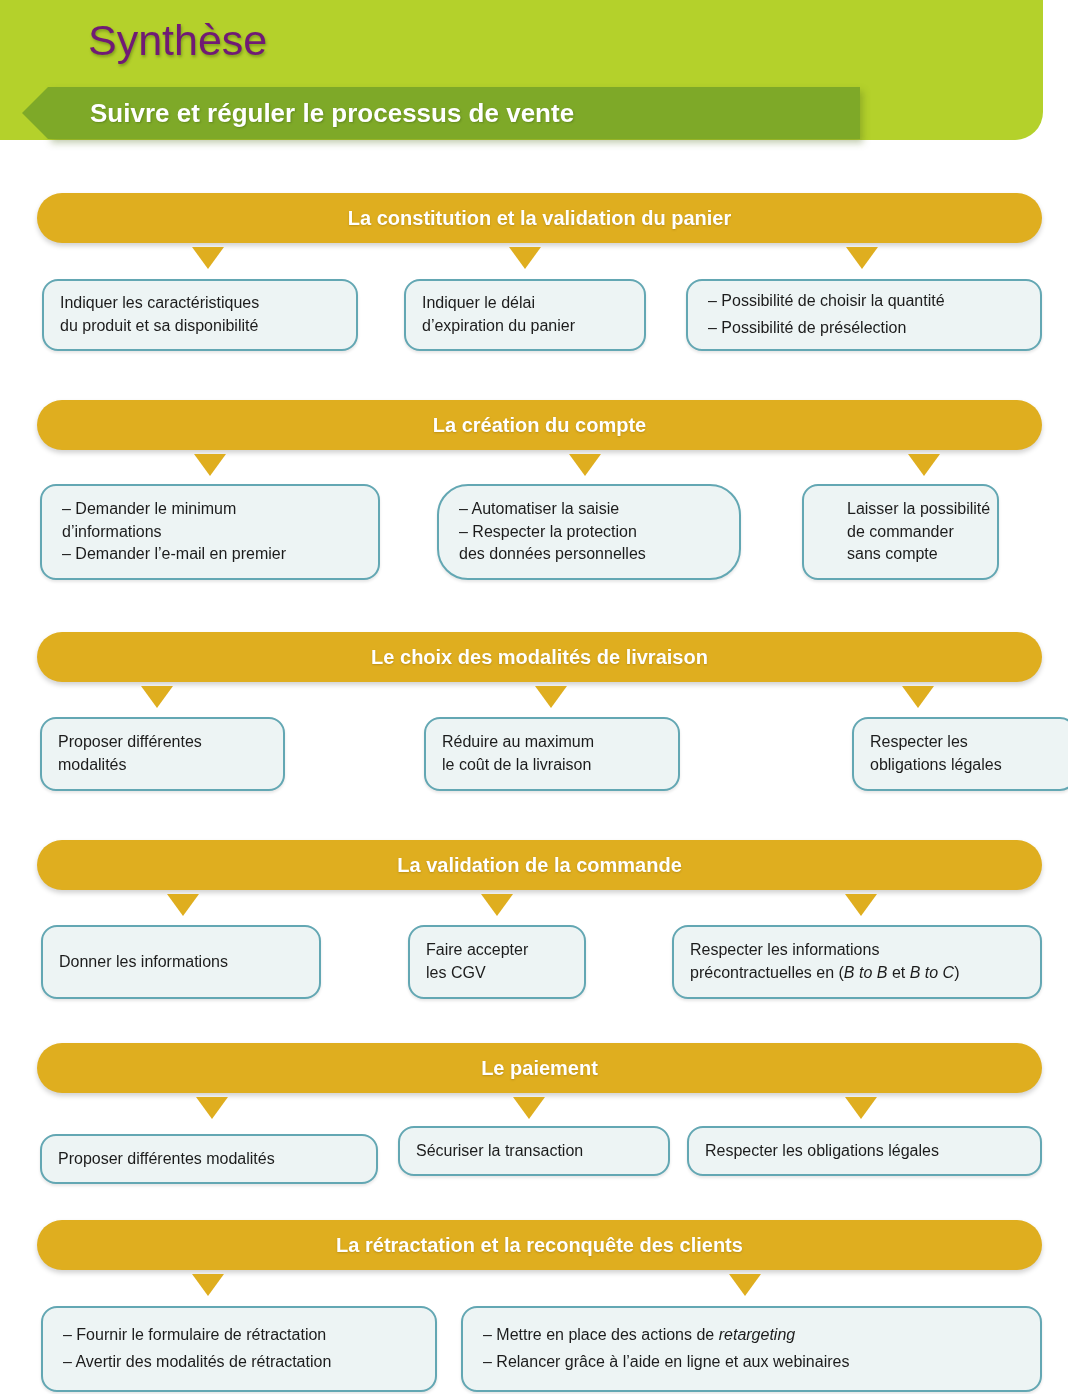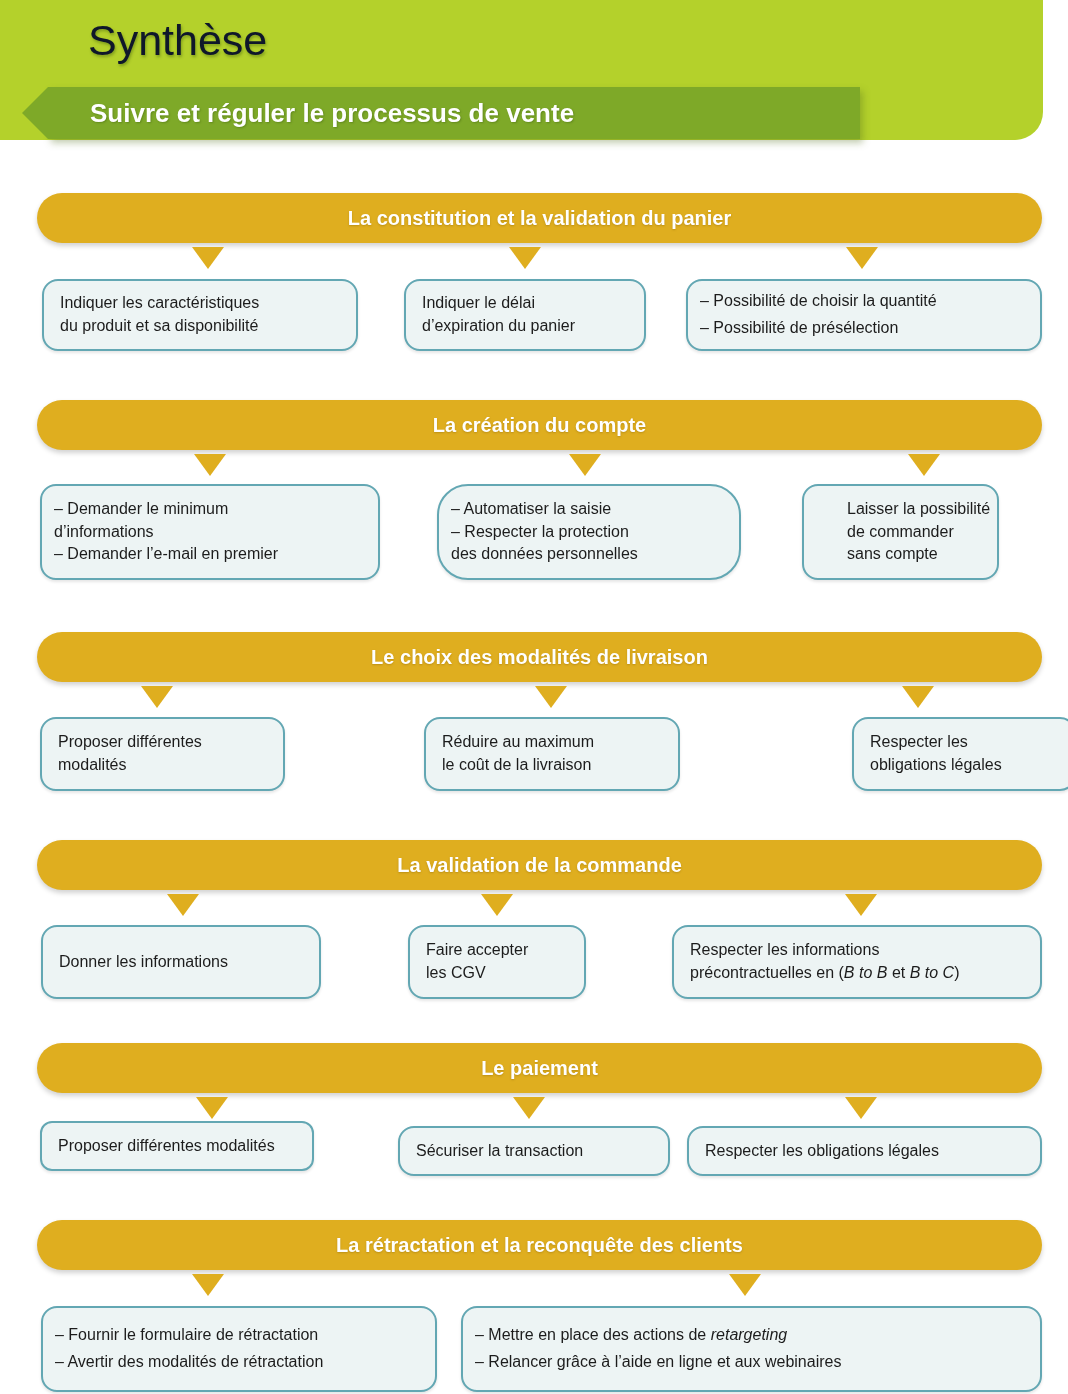--- a/index.html
+++ b/index.html
@@ -29,21 +29,21 @@
     background: #b4d12b;
     border-bottom-right-radius: 28px;
   }
 
   .header-title {
     position: absolute;
     left: 88px;
     top: 16px;
     font-size: 43px;
     font-weight: 300;
-    color: #0f172a;
+    color: #701a75;
     letter-spacing: 0px;
     text-shadow: 1px 2px 3px rgba(60,90,10,.45);
     white-space: nowrap;
     line-height: 1.15;
   }
 
   .header-banner {
     position: absolute;
     left: 48px;
     top: 87px;
@@ -127,21 +127,21 @@
 
   .card-line {
     font-size: 16px;
     color: #1c1c1c;
     line-height: 1.42;
     white-space: nowrap;
   }
 
   .card-pad { padding: 0 16px; }
 
-  .card-bullets { padding: 0 12px; }
+  .card-bullets { padding: 0 20px; }
   .card-bullets .card-line { text-indent: -14px; padding-left: 14px; }
 
   .card-spaced .card-line { line-height: 1.68; }
 
   em.ital { font-style: italic; }
 </style>
 </head>
 <body>
 
 <div id="page">
@@ -244,21 +244,21 @@
   </div>
 
   <div class="section" style="top:1043px;">
     <div class="section-bar">
       <div class="section-bar-label">Le paiement</div>
     </div>
     <div class="arrow" style="left:196px; top:54px;"></div>
     <div class="arrow" style="left:513px; top:54px;"></div>
     <div class="arrow" style="left:845px; top:54px;"></div>
 
-    <div class="card card-pad" style="left:40px; top:78px; width:274px; height:50px;border-radius:12px;">
+    <div class="card card-pad" style="left:40px; top:91px; width:338px; height:50px;">
       <div class="card-line">Proposer différentes modalités</div>
     </div>
     <div class="card card-pad" style="left:398px; top:83px; width:272px; height:50px;">
       <div class="card-line">Sécuriser la transaction</div>
     </div>
     <div class="card card-pad" style="left:687px; top:83px; width:355px; height:50px;">
       <div class="card-line">Respecter les obligations légales</div>
     </div>
   </div>
 

